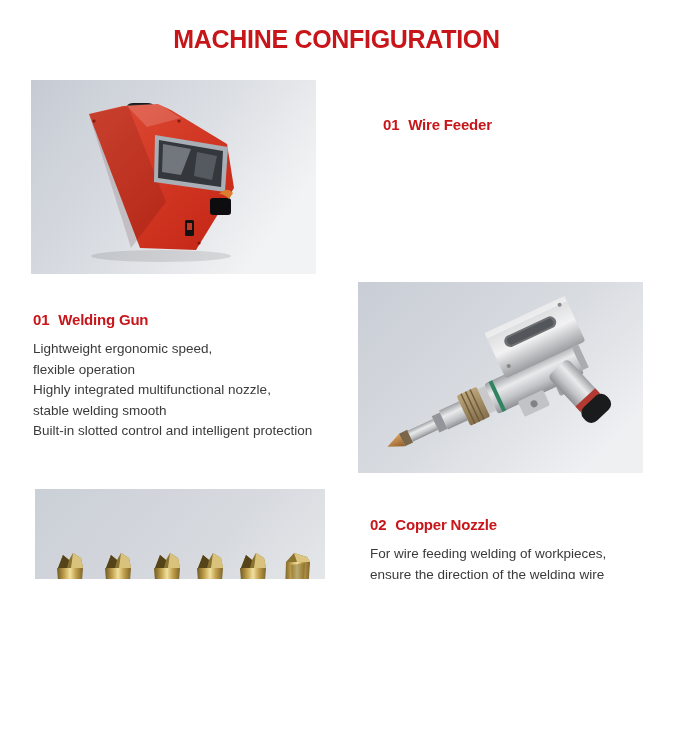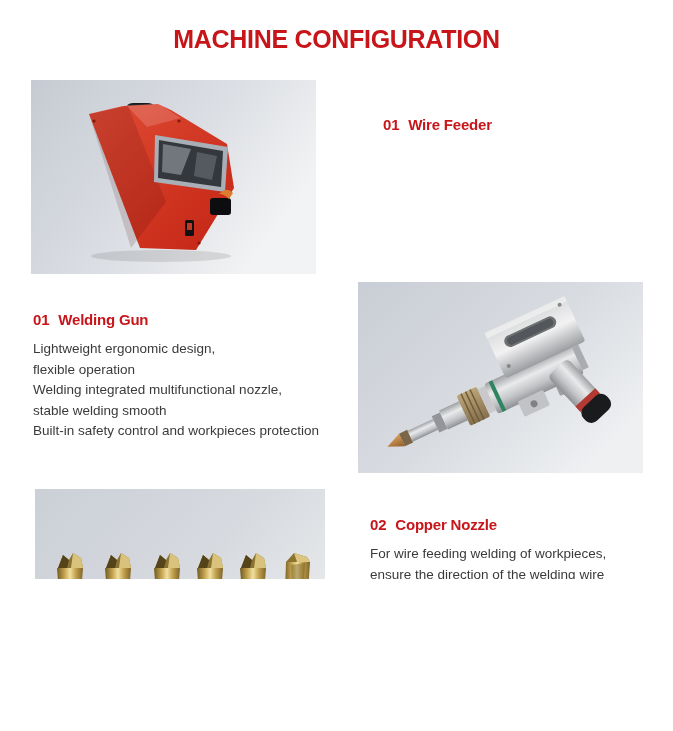--- a/index.html
+++ b/index.html
@@ -66,25 +66,25 @@
     <div class="sec-head">
       <span class="num">01</span><span>Wire Feeder</span>
     </div>
   </div>
 
   <div class="sec-text txt-2">
     <div class="sec-head">
       <span class="num">01</span><span>Welding Gun</span>
     </div>
     <div class="sec-body">
-      <div>Lightweight ergonomic design,</div>
+      <div>Lightweight ergonomic speed,</div>
       <div>flexible operation</div>
-      <div>Welding integrated multifunctional nozzle,</div>
+      <div>Highly integrated multifunctional nozzle,</div>
       <div>stable welding smooth</div>
-      <div>Built-in safety control and workpieces protection</div>
+      <div>Built-in slotted control and intelligent protection</div>
     </div>
   </div>
   <div class="img-box img-2">
     <svg width="285" height="191" viewBox="0 0 285 191">
       <defs>
         <linearGradient id="bgB" x1="0" y1="0" x2="1" y2="0.7">
           <stop offset="0" stop-color="#c9cdd5"></stop>
             <stop offset="0.55" stop-color="#d8dbe0"></stop>
             <stop offset="1" stop-color="#eef0f2"></stop>
         </linearGradient>

